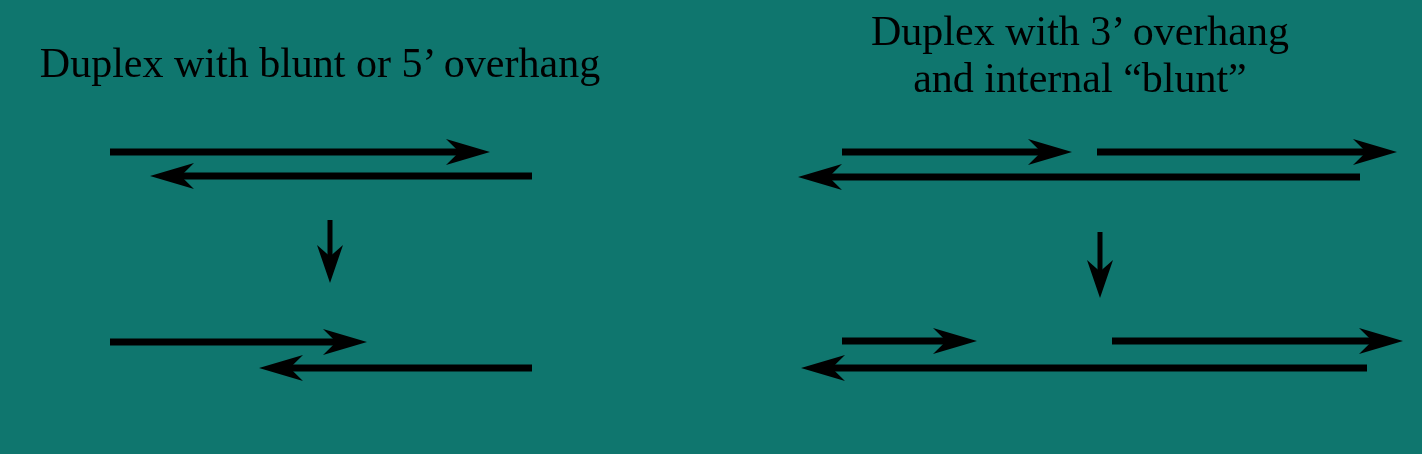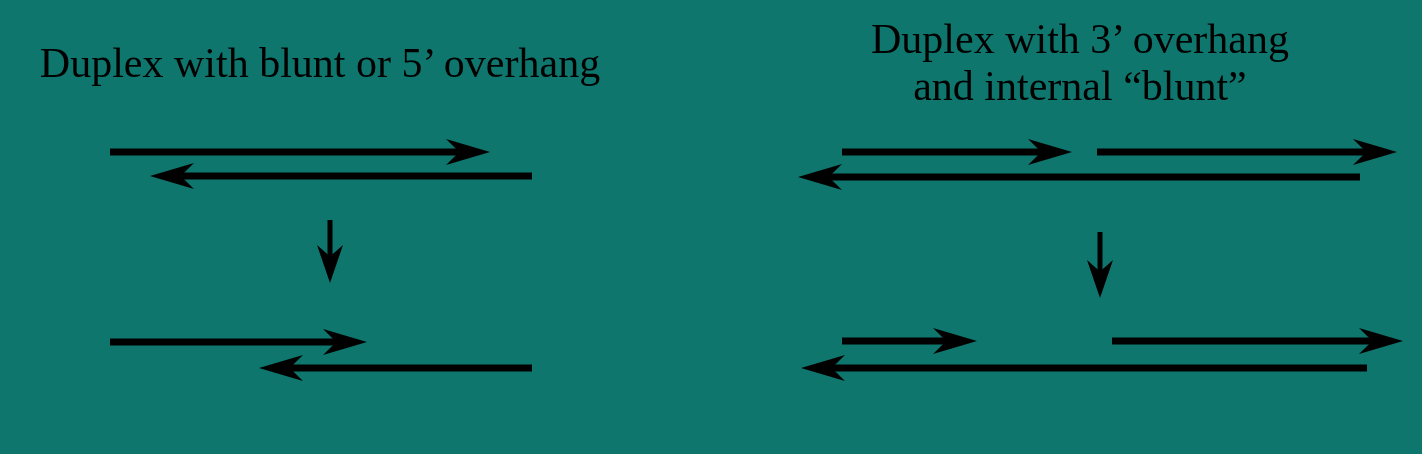--- a/index.html
+++ b/index.html
@@ -20,21 +20,21 @@
     position: absolute;
     width: 600px;
     text-align: center;
     font-size: 42px;
     line-height: 47px;
     color: #000000;
     white-space: nowrap;
   }
   .panel-title .title-line { text-align: center; }
   #left-title  { left: 20px;  top: 40px; }
-  #right-title { left: 780px; top: 16px; }
+  #right-title { left: 780px; top: 8px; }
   #diagram {
     position: absolute;
     left: 0;
     top: 0;
   }
   #diagram .strand-line { stroke: #000000; fill: none; }
   #diagram .strand-head { fill: #000000; stroke: none; }
 </style>
 </head>
 <body>

